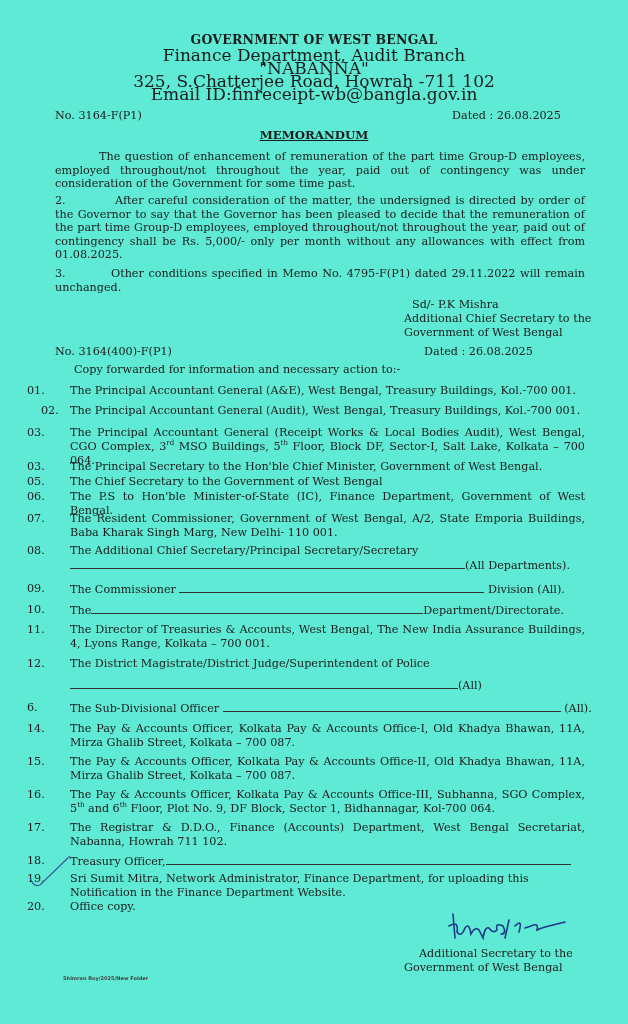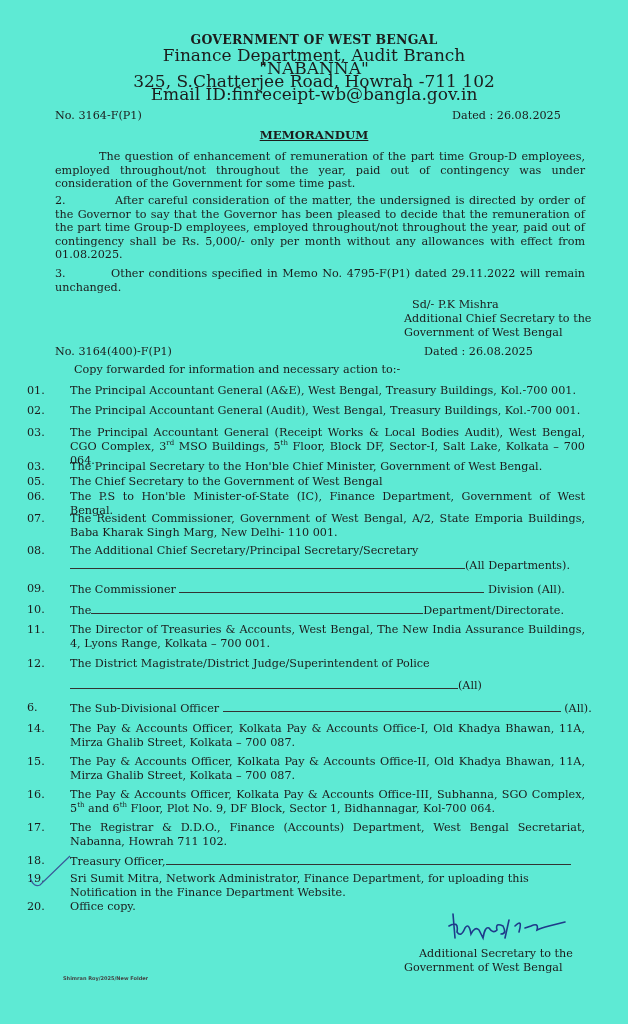--- a/index.html
+++ b/index.html
@@ -54,21 +54,21 @@
   <div class="abs txt" style="left:74px; top:363px;">Copy forwarded for information and necessary action to:-</div>
 
   <div>
 
     <div>
       <div class="item-num" style="top:384px;">01.</div>
       <div class="item-text" style="top:384px;">The Principal Accountant General (A&amp;E), West Bengal, Treasury Buildings, Kol.-700 001.</div>
     </div>
 
     <div>
-      <div class="item-num" style="top:404px;">02.</div>
+      <div class="item-num" style="top:404px;margin-left:14px;">02.</div>
       <div class="item-text" style="top:404px;">The Principal Accountant General (Audit), West Bengal, Treasury Buildings, Kol.-700 001.</div>
     </div>
 
     <div>
       <div class="item-num" style="top:426px;">03.</div>
       <div class="item-text" style="top:426px;"><span>The Principal Accountant General (Receipt Works &amp; Local Bodies Audit), West Bengal, CGO Complex, 3</span><sup>rd</sup><span> MSO Buildings, 5</span><sup>th</sup><span> Floor, Block DF, Sector-I, Salt Lake, Kolkata – 700 064.</span></div>
     </div>
 
     <div>
       <div class="item-num" style="top:460px;">03.</div>

